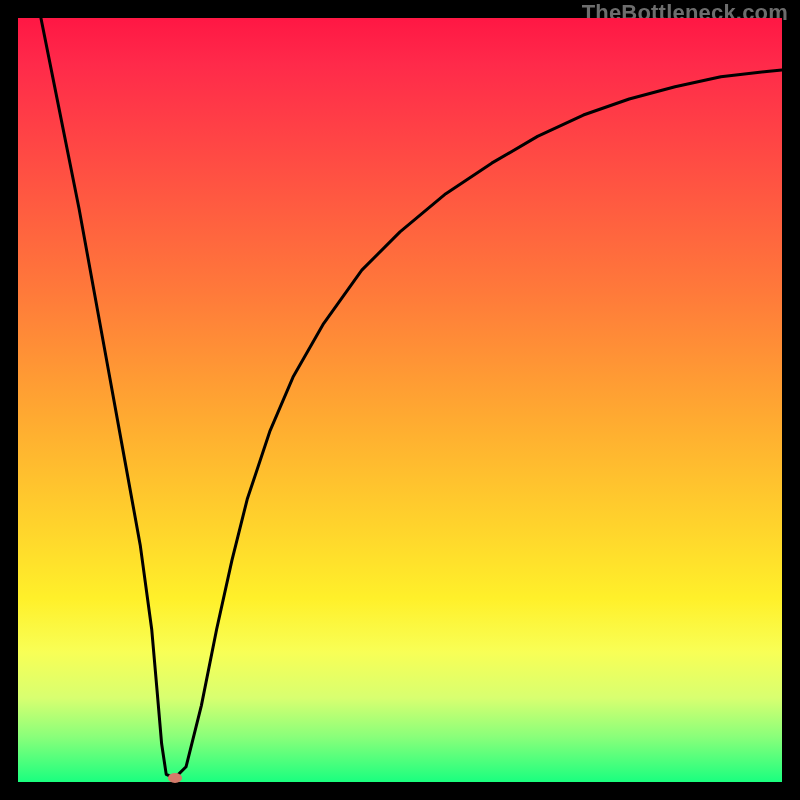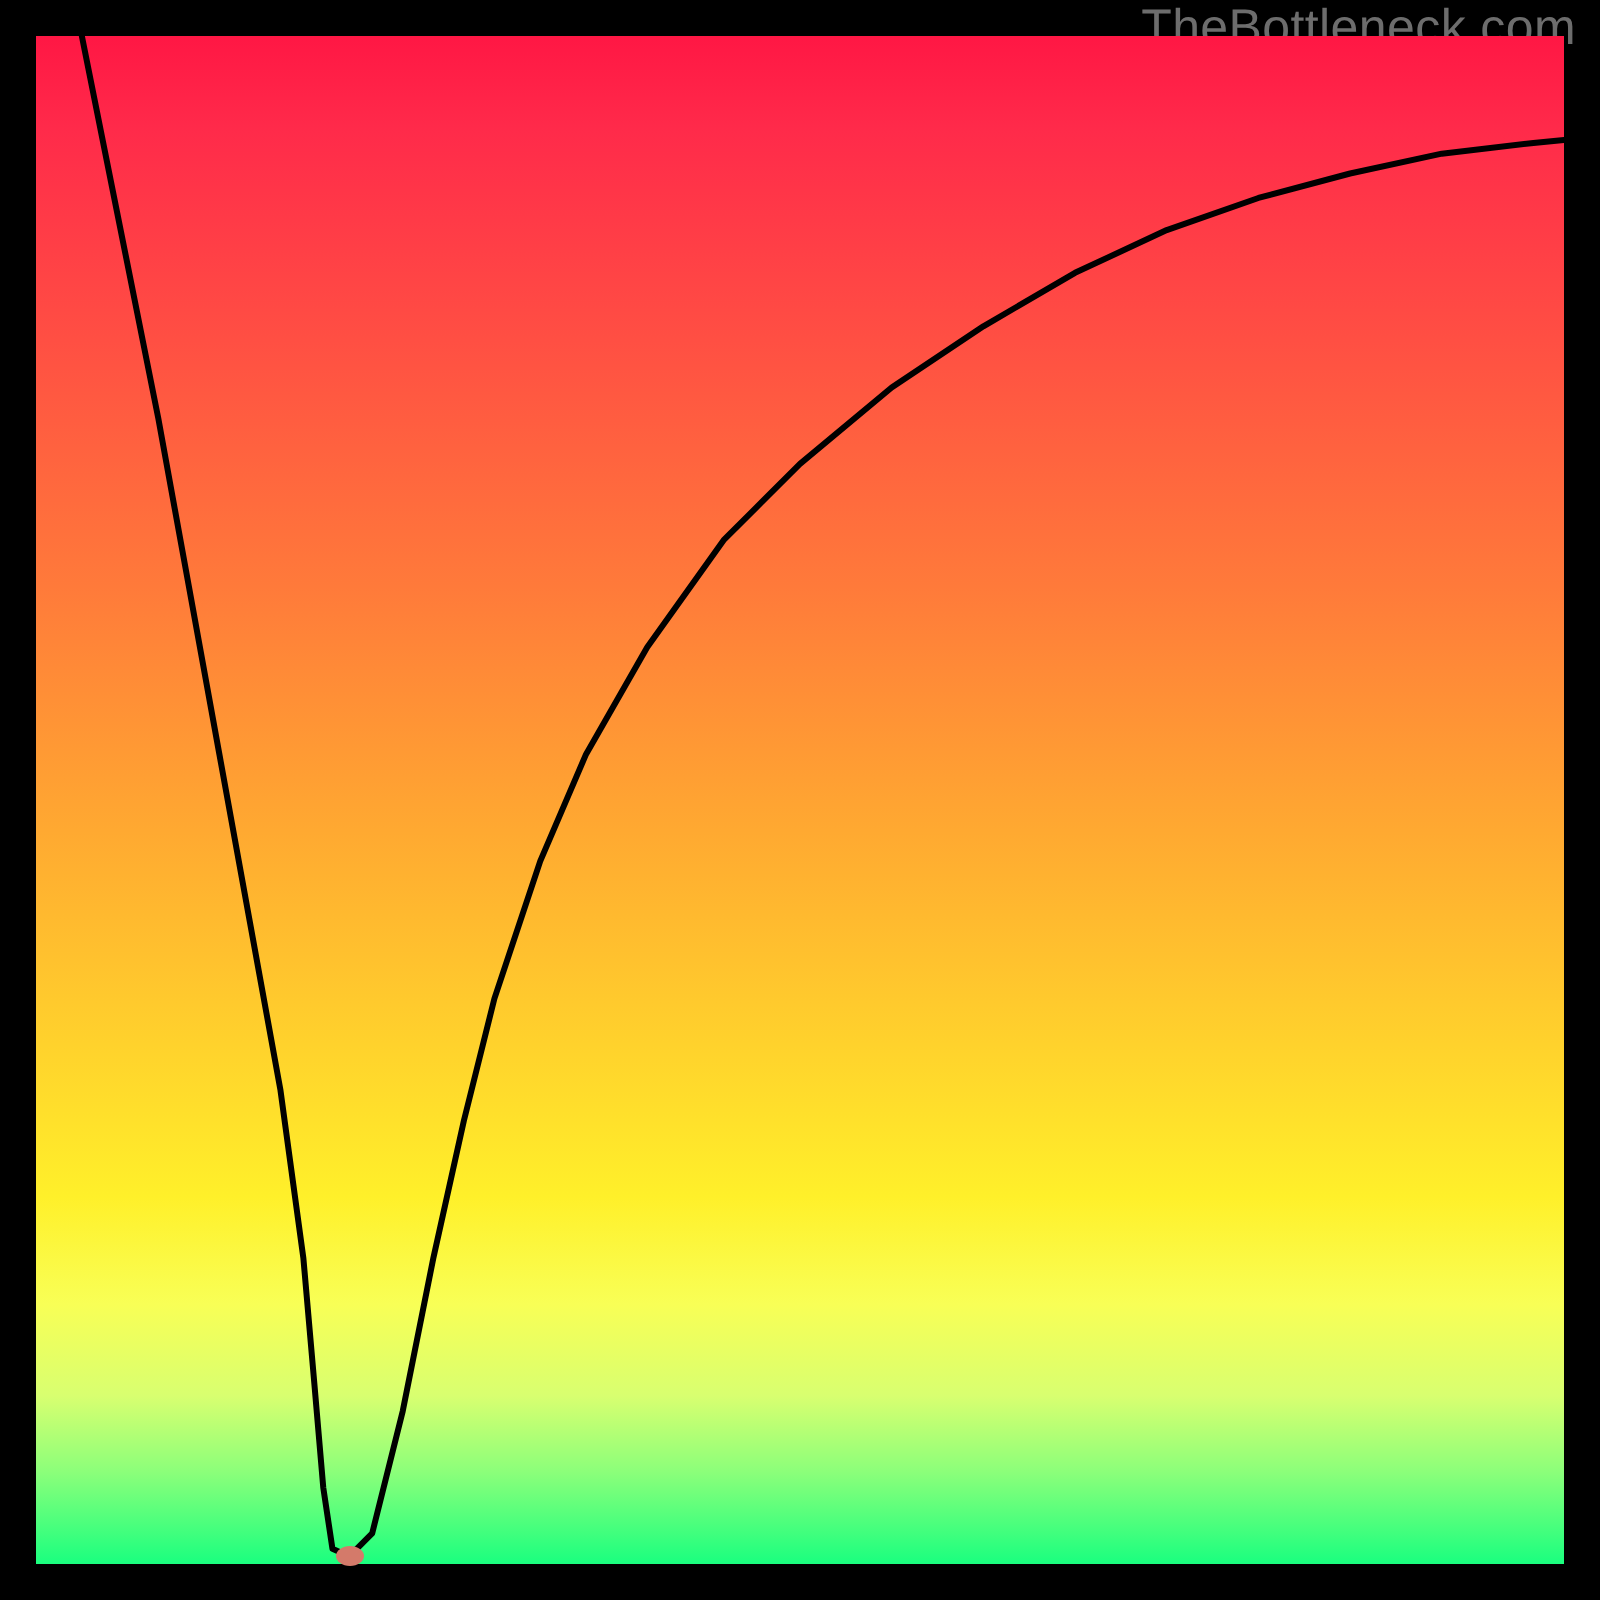--- a/index.html
+++ b/index.html
@@ -52,22 +52,22 @@
     height: 10px;
     border-radius: 50%;
     background: #d47a6a;
     transform: translate(-50%, -50%);
   }
   .watermark {
     position: absolute;
     top: 0px;
     right: 12px;
     font-family: Arial, Helvetica, sans-serif;
-    font-size: 25px;
-    font-weight: 400;
+    font-size: 22px;
+    font-weight: 700;
     color: #6d6d6d;
     letter-spacing: 0.2px;
     margin-left: 12px;
   }
 </style>
 </head>
 <body>
 
 <div class="watermark">TheBottleneck.com</div>
 

